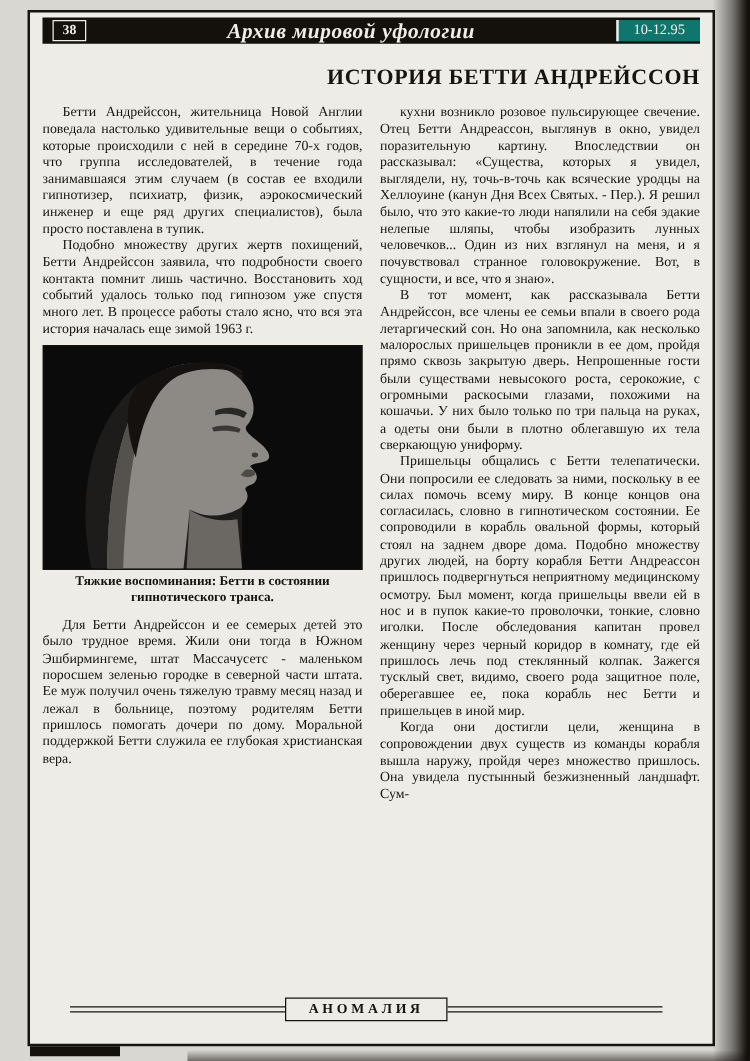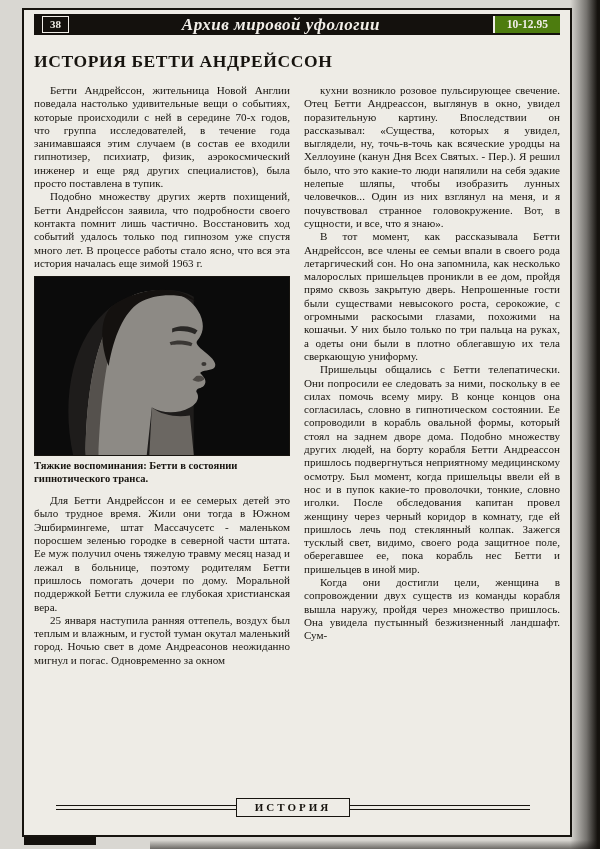--- a/index.html
+++ b/index.html
@@ -8,33 +8,33 @@
   .frame{position:absolute;left:22px;top:8px;right:28px;bottom:12px;
          border:2px solid #17140f;background:#eeece6;box-sizing:border-box;
          padding:4px 10px 28px 10px;}
   
   .header-bar{height:21px;background:#14110d;display:flex;align-items:center;
               color:#f1eee8;}
   .page-num-box{border:1px solid #f1eee8;margin-left:8px;padding:0 7px;
                 font-weight:bold;font-size:11px;line-height:15px;}
   .header-title{flex:1;text-align:center;font-style:italic;font-weight:bold;
                 font-size:17px;letter-spacing:.5px;}
-  .issue-box{background:#4d7c0f;border-left:2px solid #eeece6;padding:2px 12px 3px;
-             font-weight:bold;font-size:11.5px;}
+  .issue-box{background:#0f766e;border-left:2px solid #eeece6;padding:2px 12px 3px;
+             font-weight:normal;font-size:11.5px;}
   
-  .title{text-align:left;font-size:17.5px;font-weight:bold;letter-spacing:.6px;
+  .title{text-align:right;font-size:17.5px;font-weight:bold;letter-spacing:.6px;
          margin:16px 0 12px;}
   .columns{display:flex;gap:14px;height:712px;overflow:hidden;
            font-size:11.1px;line-height:13.3px;text-align:justify;}
   .col{flex:1;min-width:0;}
   .col p{margin:0;text-indent:16px;}
   figure{margin:6px 0 3px;border:1px solid #17140f;background:#0b0b0b;
          height:178px;overflow:hidden;}
   figure svg{display:block;width:100%;height:100%;}
-  .caption{font-weight:bold;font-size:10.6px;line-height:13px;text-align:left;
+  .caption{font-weight:bold;font-size:10.6px;line-height:13px;text-align:center;
            margin:3px 0 9px;}
   .caption p{text-indent:0;}
   
   .footer{position:absolute;left:32px;right:40px;bottom:18px;display:flex;
           align-items:center;}
   .rule{flex:1;height:3px;border-top:1.5px solid #17140f;border-bottom:1px solid #17140f;}
   .footer-box{border:1.5px solid #17140f;padding:2px 18px 3px;font-weight:bold;
               font-size:11px;letter-spacing:3px;background:#eeece6;}
   
   .edge-shadow{position:absolute;top:0;right:0;width:30px;height:100%;
@@ -78,34 +78,33 @@
             <path d="M127,100 C131,99 134,101 133,104 C130,107 126,106 124,104 Z" fill="#4e4a46"></path>
             <path d="M92,132 L90,180 L125,180 L122,140 C112,142 100,140 92,132 Z" fill="#6b6762"></path>
           </svg>
         </figure>
 
         <div class="caption">
           <p>Тяжкие воспоминания: Бетти в состоянии гипнотического транса.</p>
         </div>
 
         <p>Для Бетти Андрейссон и ее семерых детей это было трудное время. Жили они тогда в Южном Эшбирмингеме, штат Массачусетс - маленьком поросшем зеленью городке в северной части штата. Ее муж получил очень тяжелую травму месяц назад и лежал в больнице, поэтому родителям Бетти пришлось помогать дочери по дому. Моральной поддержкой Бетти служила ее глубокая христианская вера.</p>
-        <p>25 января наступила ранняя оттепель, воздух был теплым и влажным, и густой туман окутал маленький город. Ночью свет в доме Андреасонов неожиданно мигнул и погас. Одновременно за окном</p>
       </div>
 
       <div class="col">
         <p>кухни возникло розовое пульсирующее свечение. Отец Бетти Андреассон, выглянув в окно, увидел поразительную картину. Впоследствии он рассказывал: «Существа, которых я увидел, выглядели, ну, точь-в-точь как всяческие уродцы на Хеллоуине (канун Дня Всех Святых. - Пер.). Я решил было, что это какие-то люди напялили на себя эдакие нелепые шляпы, чтобы изобразить лунных человечков... Один из них взглянул на меня, и я почувствовал странное головокружение. Вот, в сущности, и все, что я знаю».</p>
         <p>В тот момент, как рассказывала Бетти Андрейссон, все члены ее семьи впали в своего рода летаргический сон. Но она запомнила, как несколько малорослых пришельцев проникли в ее дом, пройдя прямо сквозь закрытую дверь. Непрошенные гости были существами невысокого роста, серокожие, с огромными раскосыми глазами, похожими на кошачьи. У них было только по три пальца на руках, а одеты они были в плотно облегавшую их тела сверкающую униформу.</p>
         <p>Пришельцы общались с Бетти телепатически. Они попросили ее следовать за ними, поскольку в ее силах помочь всему миру. В конце концов она согласилась, словно в гипнотическом состоянии. Ее сопроводили в корабль овальной формы, который стоял на заднем дворе дома. Подобно множеству других людей, на борту корабля Бетти Андреассон пришлось подвергнуться неприятному медицинскому осмотру. Был момент, когда пришельцы ввели ей в нос и в пупок какие-то проволочки, тонкие, словно иголки. После обследования капитан провел женщину через черный коридор в комнату, где ей пришлось лечь под стеклянный колпак. Зажегся тусклый свет, видимо, своего рода защитное поле, оберегавшее ее, пока корабль нес Бетти и пришельцев в иной мир.</p>
         <p>Когда они достигли цели, женщина в сопровождении двух существ из команды корабля вышла наружу, пройдя через множество пришлось. Она увидела пустынный безжизненный ландшафт. Сум-</p>
       </div>
     </div>
 
     <div class="footer">
       <div class="rule"></div>
-      <div class="footer-box">ИСТОРИЯ</div>
+      <div class="footer-box">АНОМАЛИЯ</div>
       <div class="rule"></div>
     </div>
 
   </div>
 
   <div class="edge-shadow"></div>
   <div class="bottom-shadow"></div>
   <div class="bottom-smudge"></div>
 </div>
 

